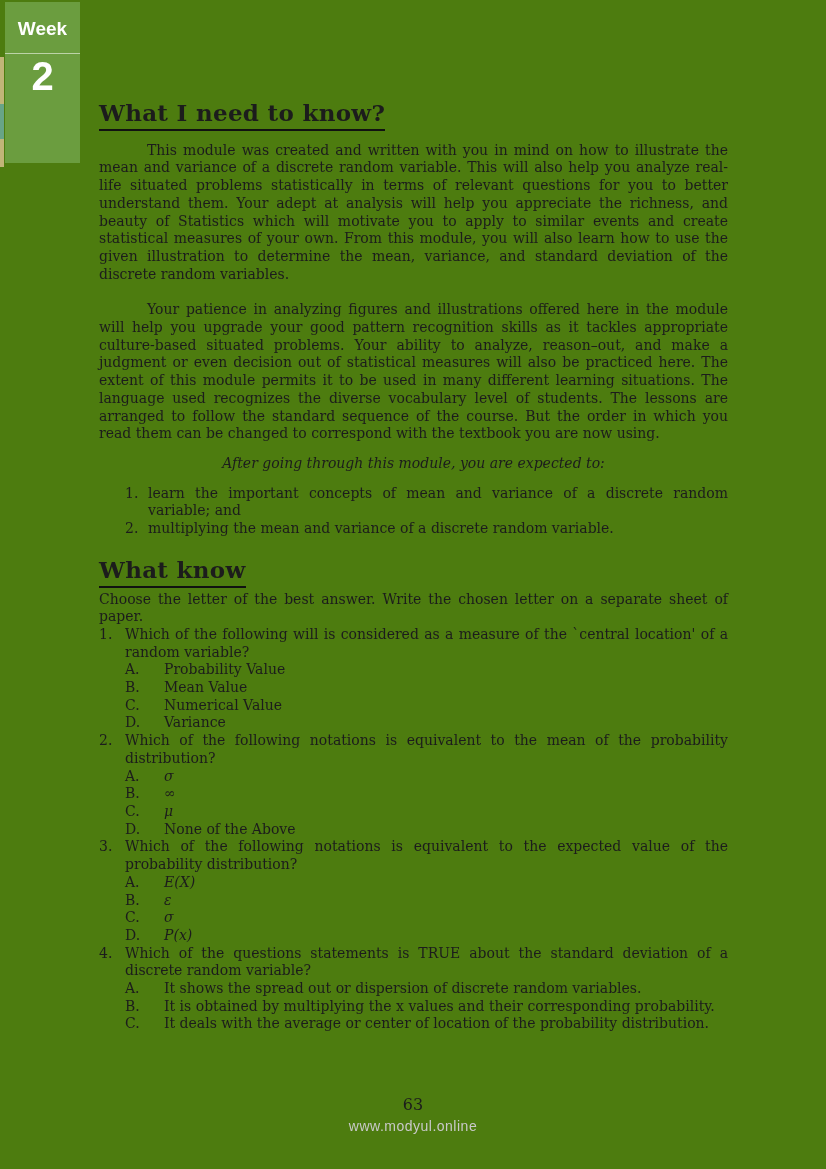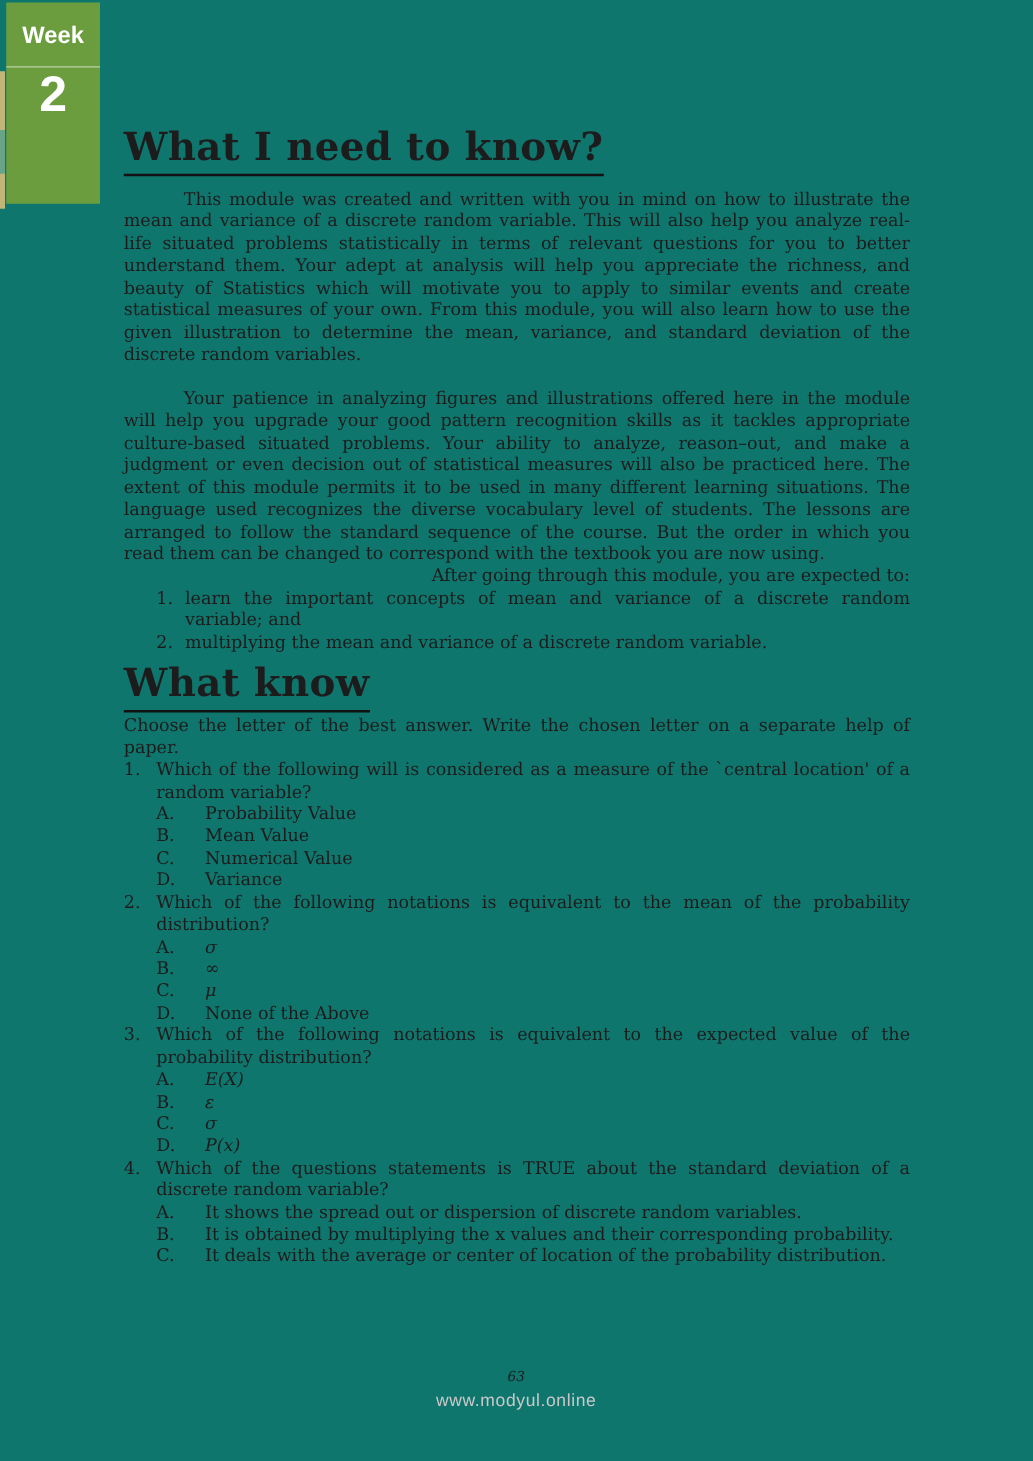--- a/index.html
+++ b/index.html
@@ -1,54 +1,54 @@
 <!DOCTYPE html>
 <html><head>
 <meta charset="utf-8">
 <style>
   html, body { margin:0; padding:0; background:#ffffff; }
   .page {
-    position:relative; width:826px; height:1169px; background:#0f766e;
+    position:relative; width:826px; height:1169px; background:#4d7c0f;
     font-family:"DejaVu Serif", serif; color:#1c1c1c; overflow:hidden;
   }
   
   .strip-tan  { position:absolute; left:0; top:57px; width:4px; height:110px; background:#c1b578; }
   .strip-teal { position:absolute; left:0; top:104px; width:4px; height:35px; background:#68a487; }
   
   .week-badge {
     position:absolute; left:5px; top:2px; width:75px; height:161px;
     background:#6b9d3f; color:#ffffff; text-align:center;
     font-family:"Liberation Sans", sans-serif;
   }
   .week-label  { font-size:19px; font-weight:bold; padding-top:16px; padding-bottom:13px; }
   .week-divider{ border-top:1px solid rgba(255,255,255,0.55); width:100%; }
   .week-number { font-size:40px; font-weight:bold; margin-top:2px; line-height:1; }
   
   .content { position:absolute; left:99px; top:99px; width:629px; font-size:14px; line-height:17.7px; }
-  h1, h2 { margin:0; font-size:31px; line-height:1.25; letter-spacing:0.3px; font-weight:bold; }
+  h1, h2 { margin:0; font-size:23px; line-height:1.25; letter-spacing:0.3px; font-weight:bold; }
   .underlined { display:inline-block; border-bottom:2.5px solid #111111; padding-bottom:1px; }
   h1 { margin-bottom:11px; }
-  h2 { margin-top:4px; margin-bottom:3px; }
+  h2 { margin-top:18px; margin-bottom:3px; }
   .para  { margin:0; text-align:justify; text-indent:48px; }
   .gap   { height:18px; }
-  .plain { margin:0; text-align:right; }
+  .plain { margin:12px; text-align:center;font-style:italic; }
   .just  { margin:0; text-align:justify; }
   .obj-row  { display:flex; margin-left:26px; }
   .obj-num  { width:23px; flex:none; }
   .obj-text { flex:1; text-align:justify; }
   .q-row   { display:flex; }
   .q-num   { width:26px; flex:none; }
   .q-text  { flex:1; text-align:justify; }
   .opt-row    { display:flex; margin-left:26px; }
   .opt-letter { width:27px; flex:none; }
   .opt-text   { flex:1;margin-left:12px; }
   .math { font-style:italic; }
   
   .footer      { position:absolute; left:0; width:100%; top:1095px; text-align:center; }
-  .page-number { font-size:11px; color:#1c1c1c;font-style:italic; }
+  .page-number { font-size:16px; color:#1c1c1c; }
   .watermark   { font-family:"Liberation Sans", sans-serif; font-size:14px; color:#c9c9c9;
                  margin-top:4px; letter-spacing:0.5px; }
 </style>
 </head>
 <body>
 
 <div class="page">
 
   <div class="strip-tan"></div>
   <div class="strip-teal"></div>
@@ -73,21 +73,21 @@
       <span class="obj-num">1.</span>
       <span class="obj-text">learn the important concepts of mean and variance of a discrete random variable; and</span>
     </div>
     <div class="obj-row">
       <span class="obj-num">2.</span>
       <span class="obj-text">multiplying the mean and variance of a discrete random variable.</span>
     </div>
 
     <h2><span class="underlined">What know</span></h2>
 
-    <p class="just">Choose the letter of the best answer. Write the chosen letter on a separate help of paper.</p>
+    <p class="just">Choose the letter of the best answer. Write the chosen letter on a separate sheet of paper.</p>
 
     <div class="q-block">
       <div class="q-row">
         <span class="q-num">1.</span>
         <span class="q-text">Which of the following will is considered as a measure of the `central location' of a random variable?</span>
       </div>
       <div class="opt-row">
         <span class="opt-letter">A.</span>
         <span class="opt-text">Probability Value</span>
       </div>

